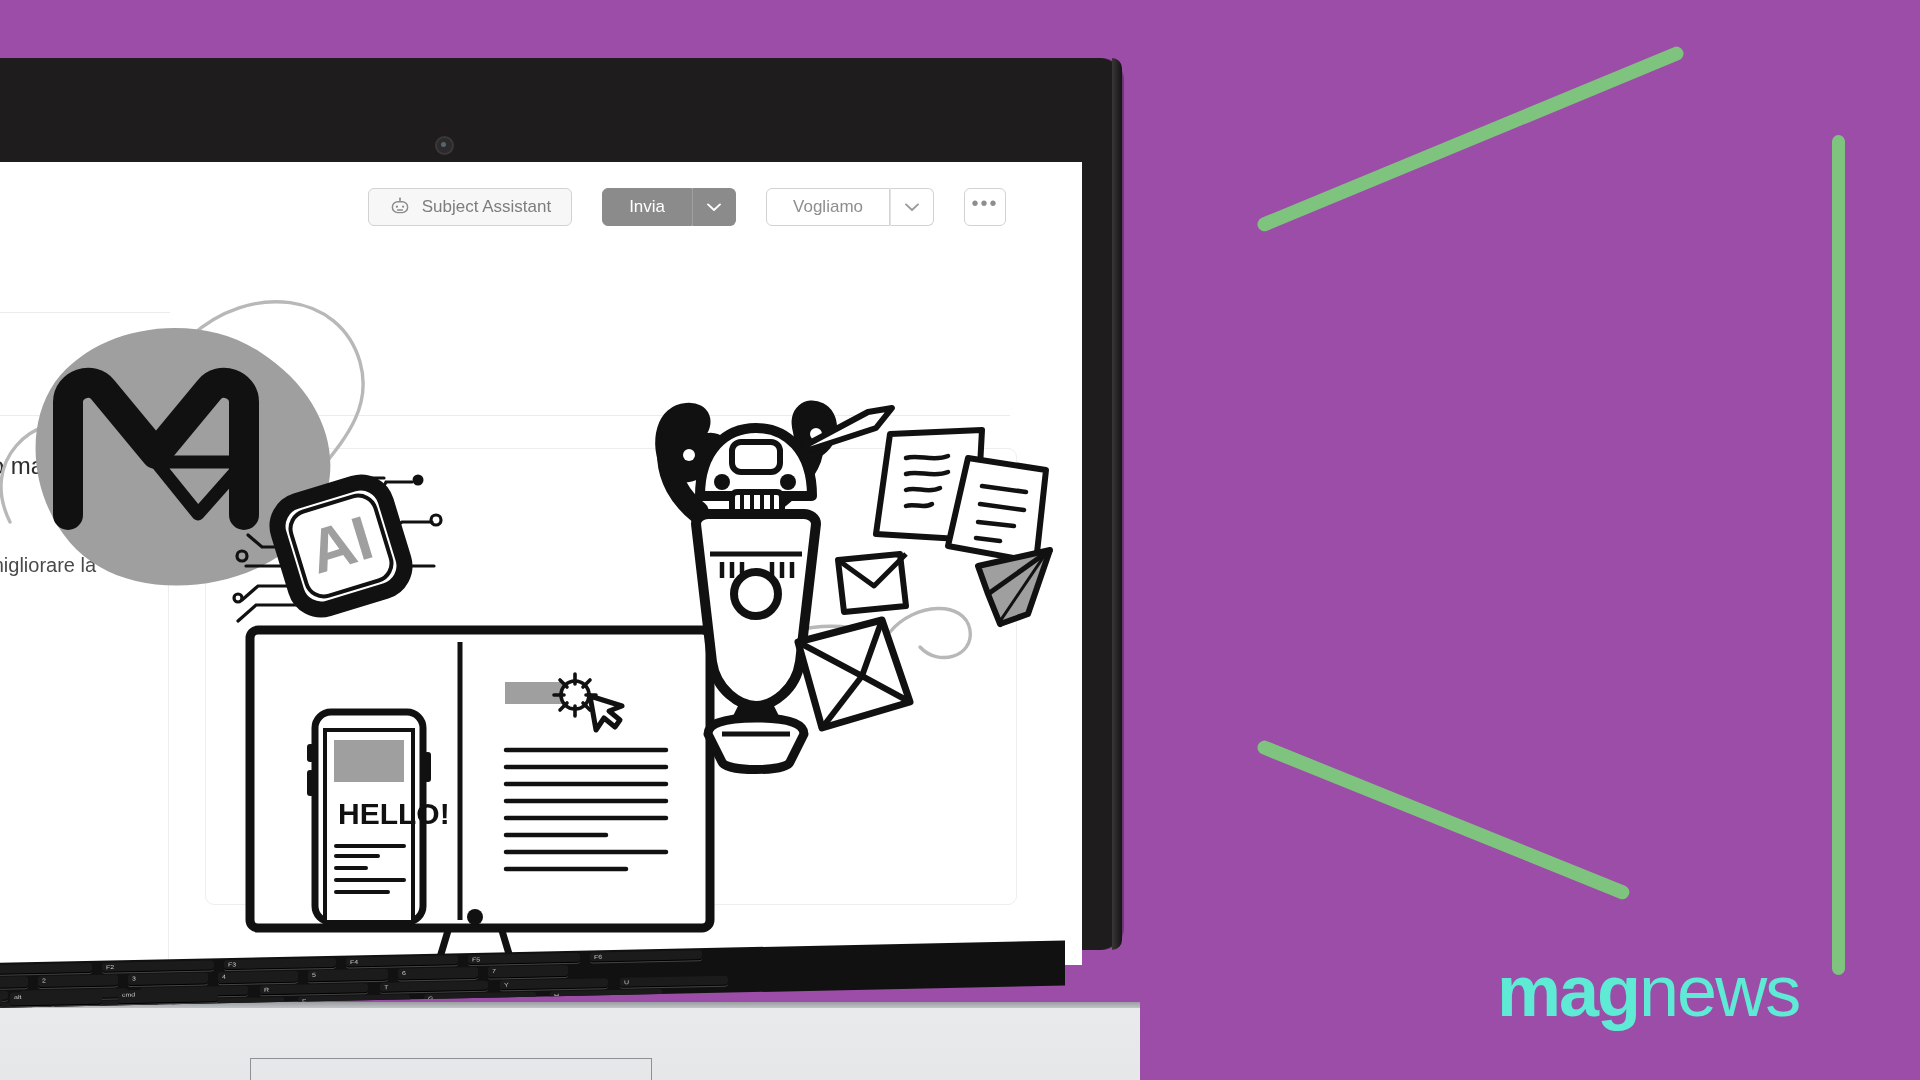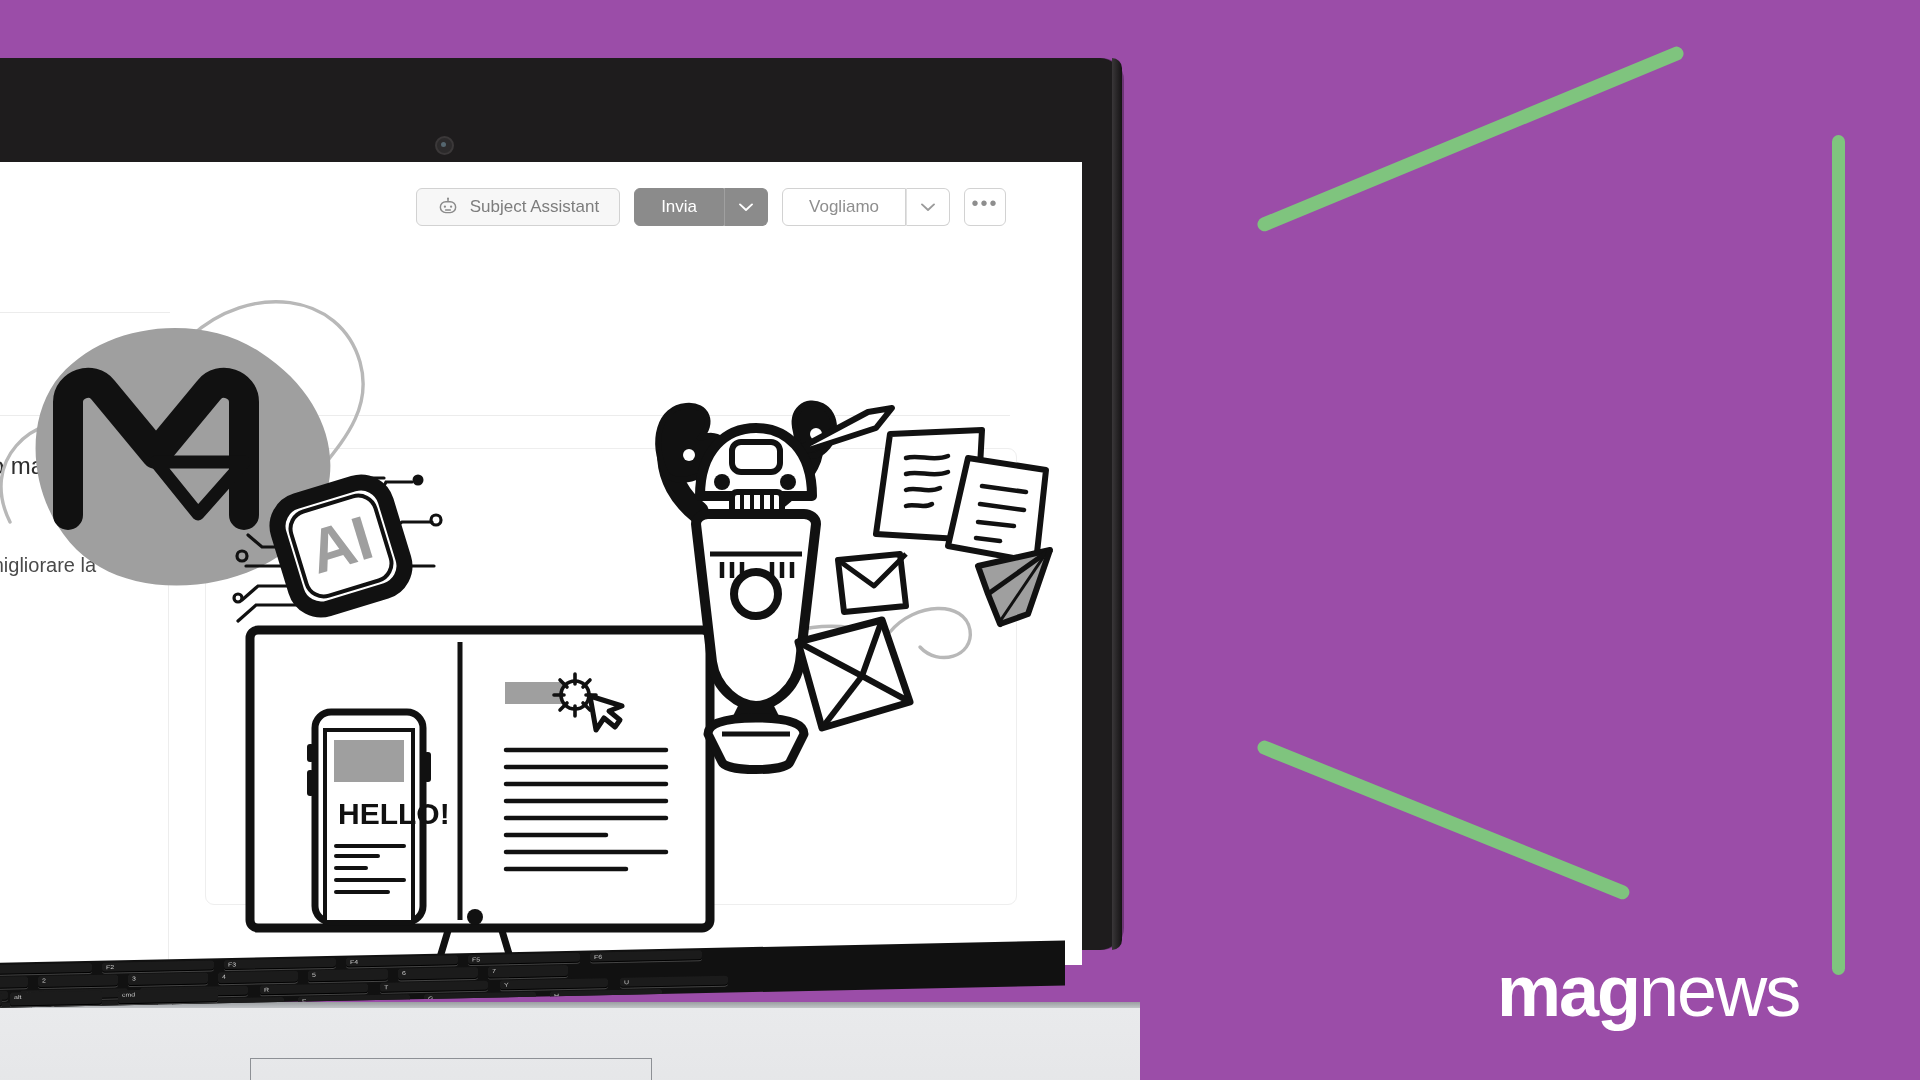--- a/index.html
+++ b/index.html
@@ -23,21 +23,21 @@
     width:400px;height:14px;left:1258px;top:738px;
     transform:rotate(22deg);transform-origin:left center;border-radius:10px;
   }
   #green-vert{
     width:13px;height:840px;left:1832px;top:135px;border-radius:10px;
   }
 
   
   #brand-logo{
     position:absolute;left:1497px;top:955px;
-    font-size:72px;line-height:1;color:#ffffff;letter-spacing:-2px;
+    font-size:72px;line-height:1;color:#5eead4;letter-spacing:-2px;
     white-space:nowrap;
   }
   #brand-logo .mag{font-weight:bold;}
   #brand-logo .news{font-weight:400;}
 
   
   #laptop{position:absolute;left:-140px;top:58px;width:1400px;height:1022px;}
 
   #laptop-lid{
     position:absolute;left:0;top:0;width:1262px;height:892px;
@@ -94,21 +94,21 @@
     background:linear-gradient(to bottom,#9a9da0,#cfd1d4);
   }
 
   
   #app{position:absolute;inset:0;background:#fff;}
 
   #toolbar{
     position:absolute;left:0;top:0;width:1222px;height:94px;background:#fff;
   }
   #toolbar-actions{
-    position:absolute;right:76px;top:26px;display:flex;align-items:center;gap:14px;
+    position:absolute;right:76px;top:26px;display:flex;align-items:center;gap:30px;
   }
   .btn{
     display:flex;align-items:center;justify-content:center;gap:11px;
     height:38px;border-radius:6px;font-size:17px;box-sizing:border-box;
     white-space:nowrap;cursor:pointer;
   }
   .btn-outline{
     background:#f7f7f7;border:1.3px solid #d2d2d2;color:#7d7d7d;padding:0 20px;
   }
   .btn-primary{

